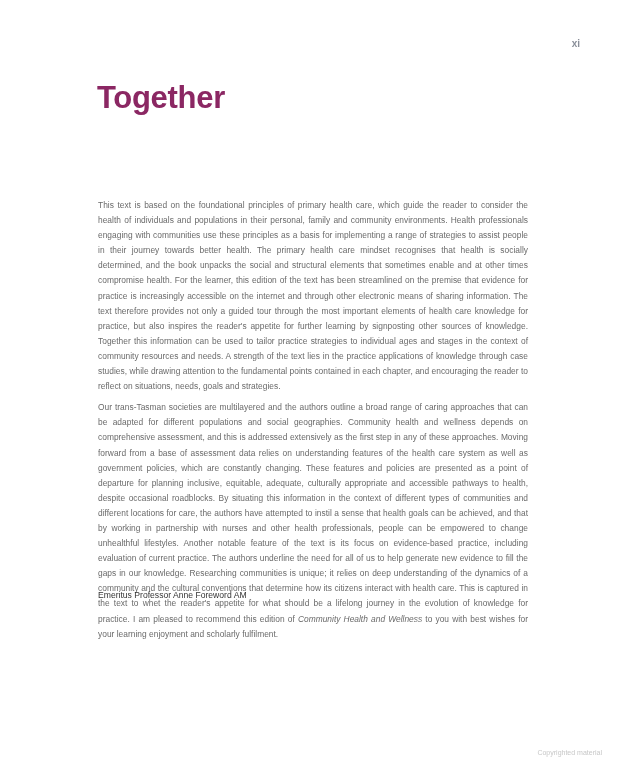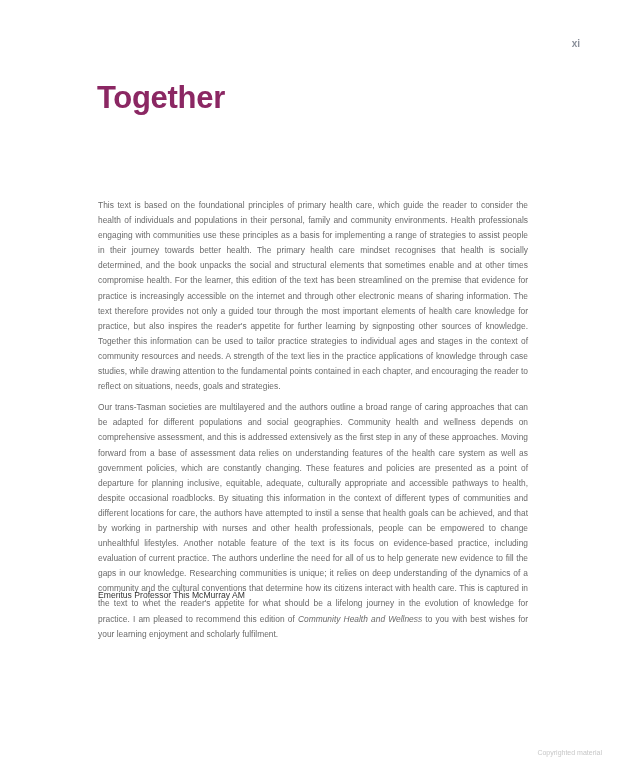--- a/index.html
+++ b/index.html
@@ -20,15 +20,15 @@
 
 <div class="page-number">xi</div>
 
 <h1 class="title">Together</h1>
 
 <div class="body">
   <p class="para">This text is based on the foundational principles of primary health care, which guide the reader to consider the health of individuals and populations in their personal, family and community environments. Health professionals engaging with communities use these principles as a basis for implementing a range of strategies to assist people in their journey towards better health. The primary health care mindset recognises that health is socially determined, and the book unpacks the social and structural elements that sometimes enable and at other times compromise health. For the learner, this edition of the text has been streamlined on the premise that evidence for practice is increasingly accessible on the internet and through other electronic means of sharing information. The text therefore provides not only a guided tour through the most important elements of health care knowledge for practice, but also inspires the reader's appetite for further learning by signposting other sources of knowledge. Together this information can be used to tailor practice strategies to individual ages and stages in the context of community resources and needs. A strength of the text lies in the practice applications of knowledge through case studies, while drawing attention to the fundamental points contained in each chapter, and encouraging the reader to reflect on situations, needs, goals and strategies.</p>
   <p class="para"><span>Our trans-Tasman societies are multilayered and the authors outline a broad range of caring approaches that can be adapted for different populations and social geographies. Community health and wellness depends on comprehensive assessment, and this is addressed extensively as the first step in any of these approaches. Moving forward from a base of assessment data relies on understanding features of the health care system as well as government policies, which are constantly changing. These features and policies are presented as a point of departure for planning inclusive, equitable, adequate, culturally appropriate and accessible pathways to health, despite occasional roadblocks. By situating this information in the context of different types of communities and different locations for care, the authors have attempted to instil a sense that health goals can be achieved, and that by working in partnership with nurses and other health professionals, people can be empowered to change unhealthful lifestyles. Another notable feature of the text is its focus on evidence-based practice, including evaluation of current practice. The authors underline the need for all of us to help generate new evidence to fill the gaps in our knowledge. Researching communities is unique; it relies on deep understanding of the dynamics of a community and the cultural conventions that determine how its citizens interact with health care. This is captured in the text to whet the reader's appetite for what should be a lifelong journey in the evolution of knowledge for practice. I am pleased to recommend this edition of </span><em>Community Health and Wellness</em><span> to you with best wishes for your learning enjoyment and scholarly fulfilment.</span></p>
 </div>
 
-<p class="signature">Emeritus Professor This McMurray AM</p>
+<p class="signature">Emeritus Professor Anne Foreword AM</p>
 
 <div class="copyright">Copyrighted material</div>
 
 </body></html>

